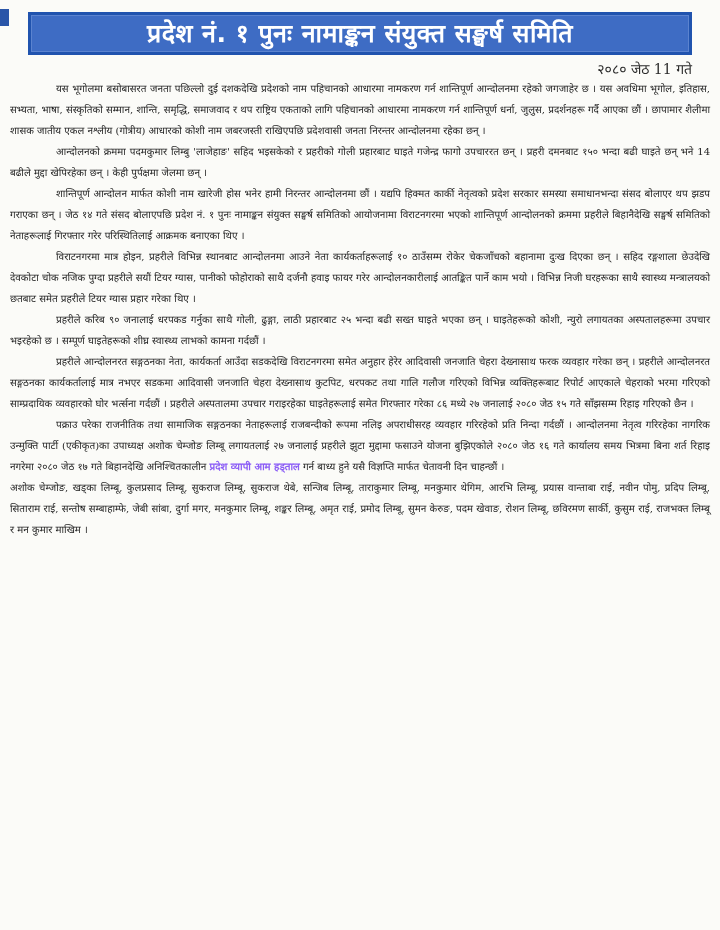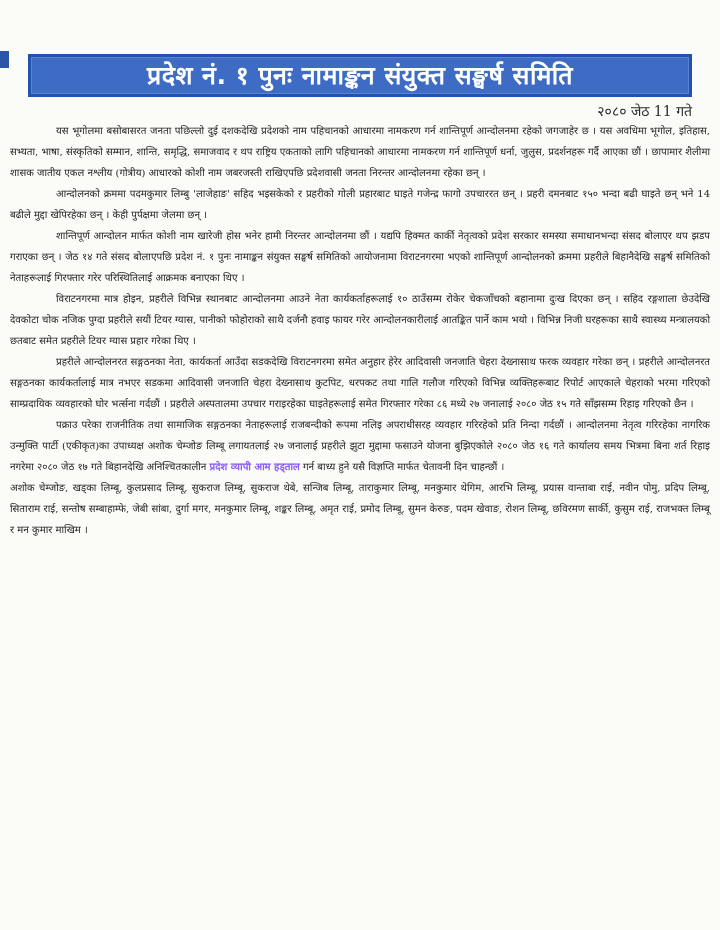--- a/index.html
+++ b/index.html
@@ -9,21 +9,20 @@
     font-family: "DejaVu Serif", "DejaVu Sans", serif;
     color: #242424;
     position: relative;
     overflow: hidden;
   }
   .page {
     position: relative;
     width: 720px; height: 858px;
     box-sizing: border-box;
     padding: 10px 10px 0 10px;
-    margin-top: 42px;
   }
   .corner-mark {
     position: absolute;
     left: 0; top: 9px;
     width: 9px; height: 17px;
     background: #2a55a8;
   }
   .banner {
     margin: 2px 18px 0 18px;
     background: #3e6cc4;
@@ -90,20 +89,21 @@
 
 
   <p class="body-text indent">यस भूगोलमा बसोबासरत जनता पछिल्लो दुई दशकदेखि प्रदेशको नाम पहिचानको आधारमा नामकरण गर्न शान्तिपूर्ण आन्दोलनमा रहेको जगजाहेर छ । यस अवधिमा भूगोल, इतिहास, सभ्यता, भाषा, संस्कृतिको सम्मान, शान्ति, समृद्धि, समाजवाद र थप राष्ट्रिय एकताको लागि पहिचानको आधारमा नामकरण गर्न शान्तिपूर्ण धर्ना, जुलुस, प्रदर्शनहरू गर्दै आएका छौं । छापामार शैलीमा शासक जातीय एकल नश्लीय (गोत्रीय) आधारको कोशी नाम जबरजस्ती राखिएपछि प्रदेशवासी जनता निरन्तर आन्दोलनमा रहेका छन् ।</p>
 
   <p class="body-text indent">आन्दोलनको क्रममा पदमकुमार लिम्बु 'लाजेहाङ' सहिद भइसकेको र प्रहरीको गोली प्रहारबाट घाइते गजेन्द्र फागो उपचाररत छन् । प्रहरी दमनबाट १५० भन्दा बढी घाइते छन् भने 14 बढीले मुद्दा खेपिरहेका छन् । केही पुर्पक्षमा जेलमा छन् ।</p>
 
   <p class="body-text indent">शान्तिपूर्ण आन्दोलन मार्फत कोशी नाम खारेजी होस भनेर हामी निरन्तर आन्दोलनमा छौं । यद्यपि हिक्मत कार्की नेतृत्वको प्रदेश सरकार समस्या समाधानभन्दा संसद बोलाएर थप झडप गराएका छन् । जेठ १४ गते संसद बोलाएपछि प्रदेश नं. १ पुनः नामाङ्कन संयुक्त सङ्घर्ष समितिको आयोजनामा विराटनगरमा भएको शान्तिपूर्ण आन्दोलनको क्रममा प्रहरीले बिहानैदेखि सङ्घर्ष समितिको नेताहरूलाई गिरफ्तार गरेर परिस्थितिलाई आक्रमक बनाएका थिए ।</p>
 
   <p class="body-text indent">विराटनगरमा मात्र होइन, प्रहरीले विभिन्न स्थानबाट आन्दोलनमा आउने नेता कार्यकर्ताहरूलाई १० ठाउँसम्म रोकेर चेकजाँचको बहानामा दुःख दिएका छन् । सहिद रङ्गशाला छेउदेखि देवकोटा चोक नजिक पुग्दा प्रहरीले सयौं टियर ग्यास, पानीको फोहोराको साथै दर्जनौ हवाइ फायर गरेर आन्दोलनकारीलाई आतङ्कित पार्ने काम भयो । विभिन्न निजी घरहरूका साथै स्वास्थ्य मन्त्रालयको छतबाट समेत प्रहरीले टियर ग्यास प्रहार गरेका थिए ।</p>
 
+  <p class="body-text indent">प्रहरीले करिब ९० जनालाई धरपकड गर्नुका साथै गोली, ढुङ्गा, लाठी प्रहारबाट २५ भन्दा बढी सख्त घाइते भएका छन् । घाइतेहरूको कोशी, न्युरो लगायतका अस्पतालहरूमा उपचार भइरहेको छ । सम्पूर्ण घाइतेहरूको शीघ्र स्वास्थ्य लाभको कामना गर्दछौं ।</p>
 
   <p class="body-text indent">प्रहरीले आन्दोलनरत सङ्गठनका नेता, कार्यकर्ता आउँदा सडकदेखि विराटनगरमा समेत अनुहार हेरेर आदिवासी जनजाति चेहरा देख्नासाथ फरक व्यवहार गरेका छन् । प्रहरीले आन्दोलनरत सङ्गठनका कार्यकर्तालाई मात्र नभएर सडकमा आदिवासी जनजाति चेहरा देख्नासाथ कुटपिट, धरपकट तथा गालि गलौज गरिएको विभिन्न व्यक्तिहरूबाट रिपोर्ट आएकाले चेहराको भरमा गरिएको साम्प्रदायिक व्यवहारको घोर भर्त्सना गर्दछौं । प्रहरीले अस्पतालमा उपचार गराइरहेका घाइतेहरूलाई समेत गिरफ्तार गरेका ८६ मध्ये २७ जनालाई २०८० जेठ १५ गते साँझसम्म रिहाइ गरिएको छैन ।</p>
 
   <p class="body-text indent"><span>पक्राउ परेका राजनीतिक तथा सामाजिक सङ्गठनका नेताहरूलाई राजबन्दीको रूपमा नलिइ अपराधीसरह व्यवहार गरिरहेको प्रति निन्दा गर्दछौं । आन्दोलनमा नेतृत्व गरिरहेका नागरिक उन्मुक्ति पार्टी (एकीकृत)का उपाध्यक्ष अशोक चेम्जोङ लिम्बू लगायतलाई २७ जनालाई प्रहरीले झुटा मुद्दामा फसाउने योजना बुझिएकोले २०८० जेठ १६ गते कार्यालय समय भित्रमा बिना शर्त रिहाइ नगरेमा २०८० जेठ १७ गते बिहानदेखि अनिश्चितकालीन </span><strong>प्रदेश व्यापी आम हड्ताल</strong><span> गर्न बाध्य हुने यसै विज्ञप्ति मार्फत चेतावनी दिन चाहन्छौं ।</span></p>
 
 
   <p class="body-text names">अशोक चेम्जोङ, खड्का लिम्बू, कुलप्रसाद लिम्बू, सुकराज लिम्बू, सुकराज थेबे, सन्जिब लिम्बू, ताराकुमार लिम्बू, मनकुमार थेगिम, आरभि लिम्बू, प्रयास वान्ताबा राई, नवीन पोमु, प्रदिप लिम्बू, सिताराम राई, सन्तोष सम्बाहाम्फे, जेबी सांबा, दुर्गा मगर, मनकुमार लिम्बू, शङ्कर लिम्बू, अमृत राई, प्रमोद लिम्बू, सुमन केरुङ, पदम खेवाङ, रोशन लिम्बू, छविरमण सार्की, कुसुम राई, राजभक्त लिम्बू र मन कुमार माखिम ।</p>
 
 </div>
 

